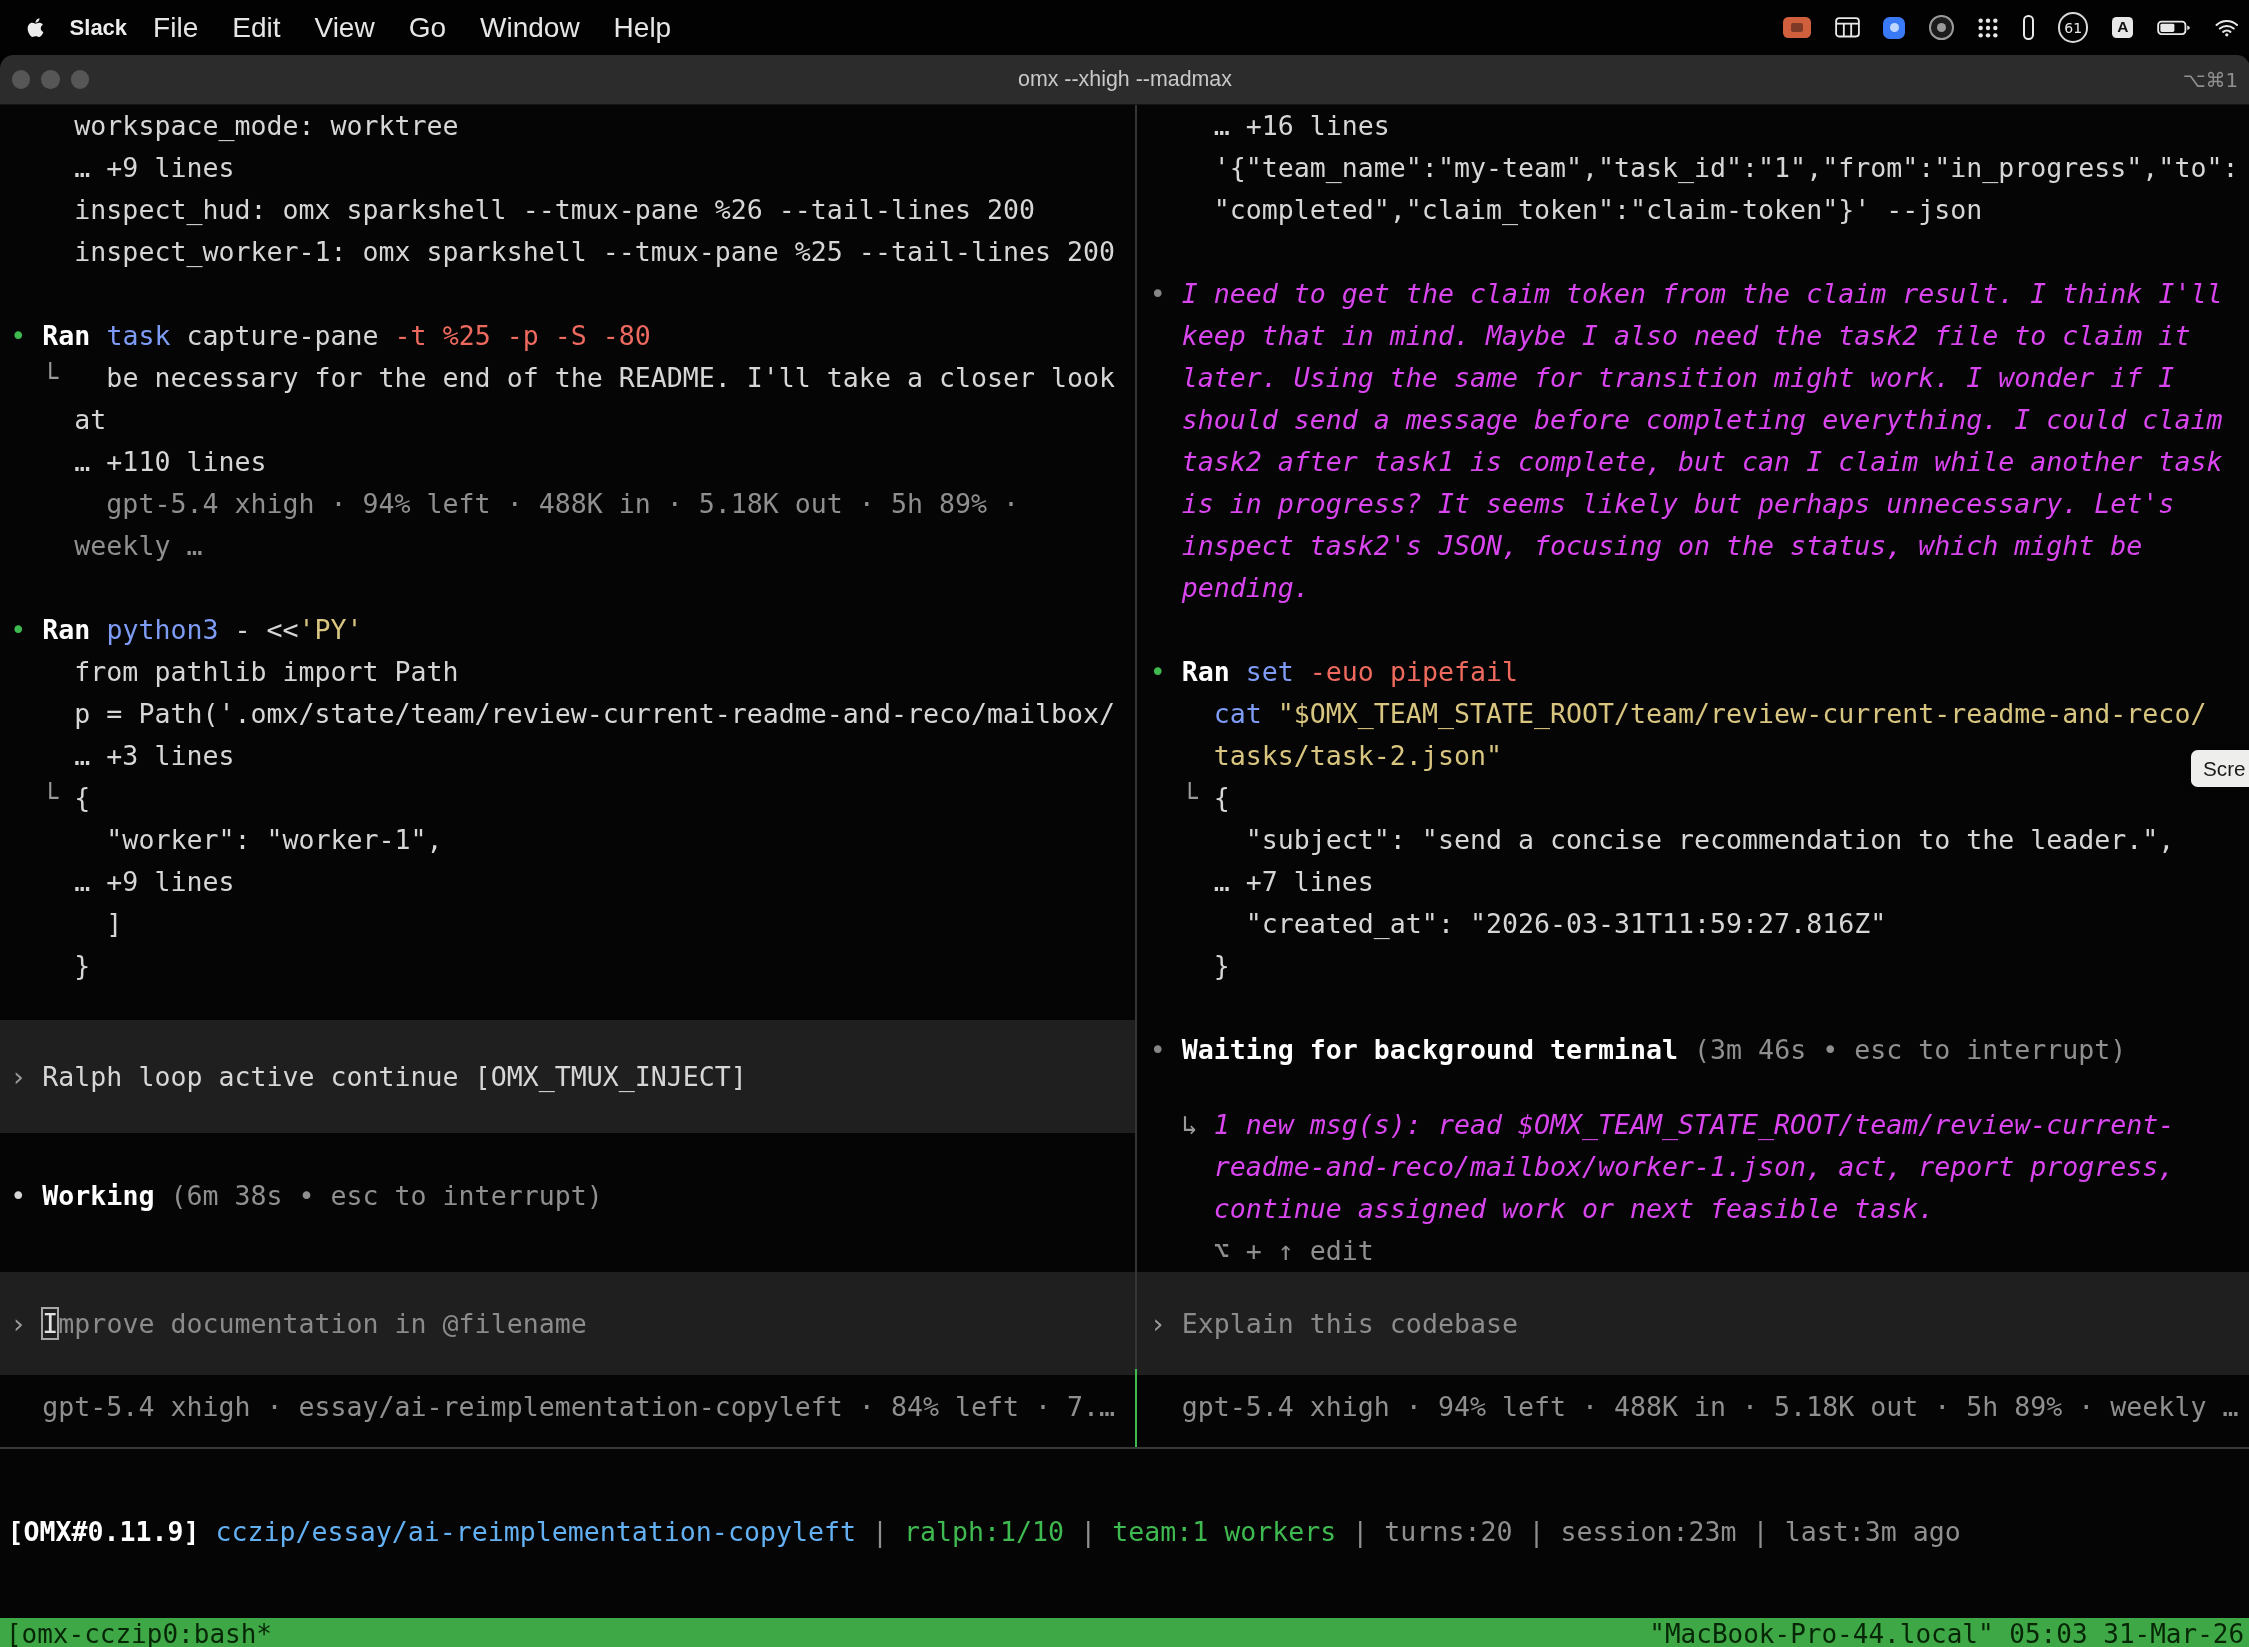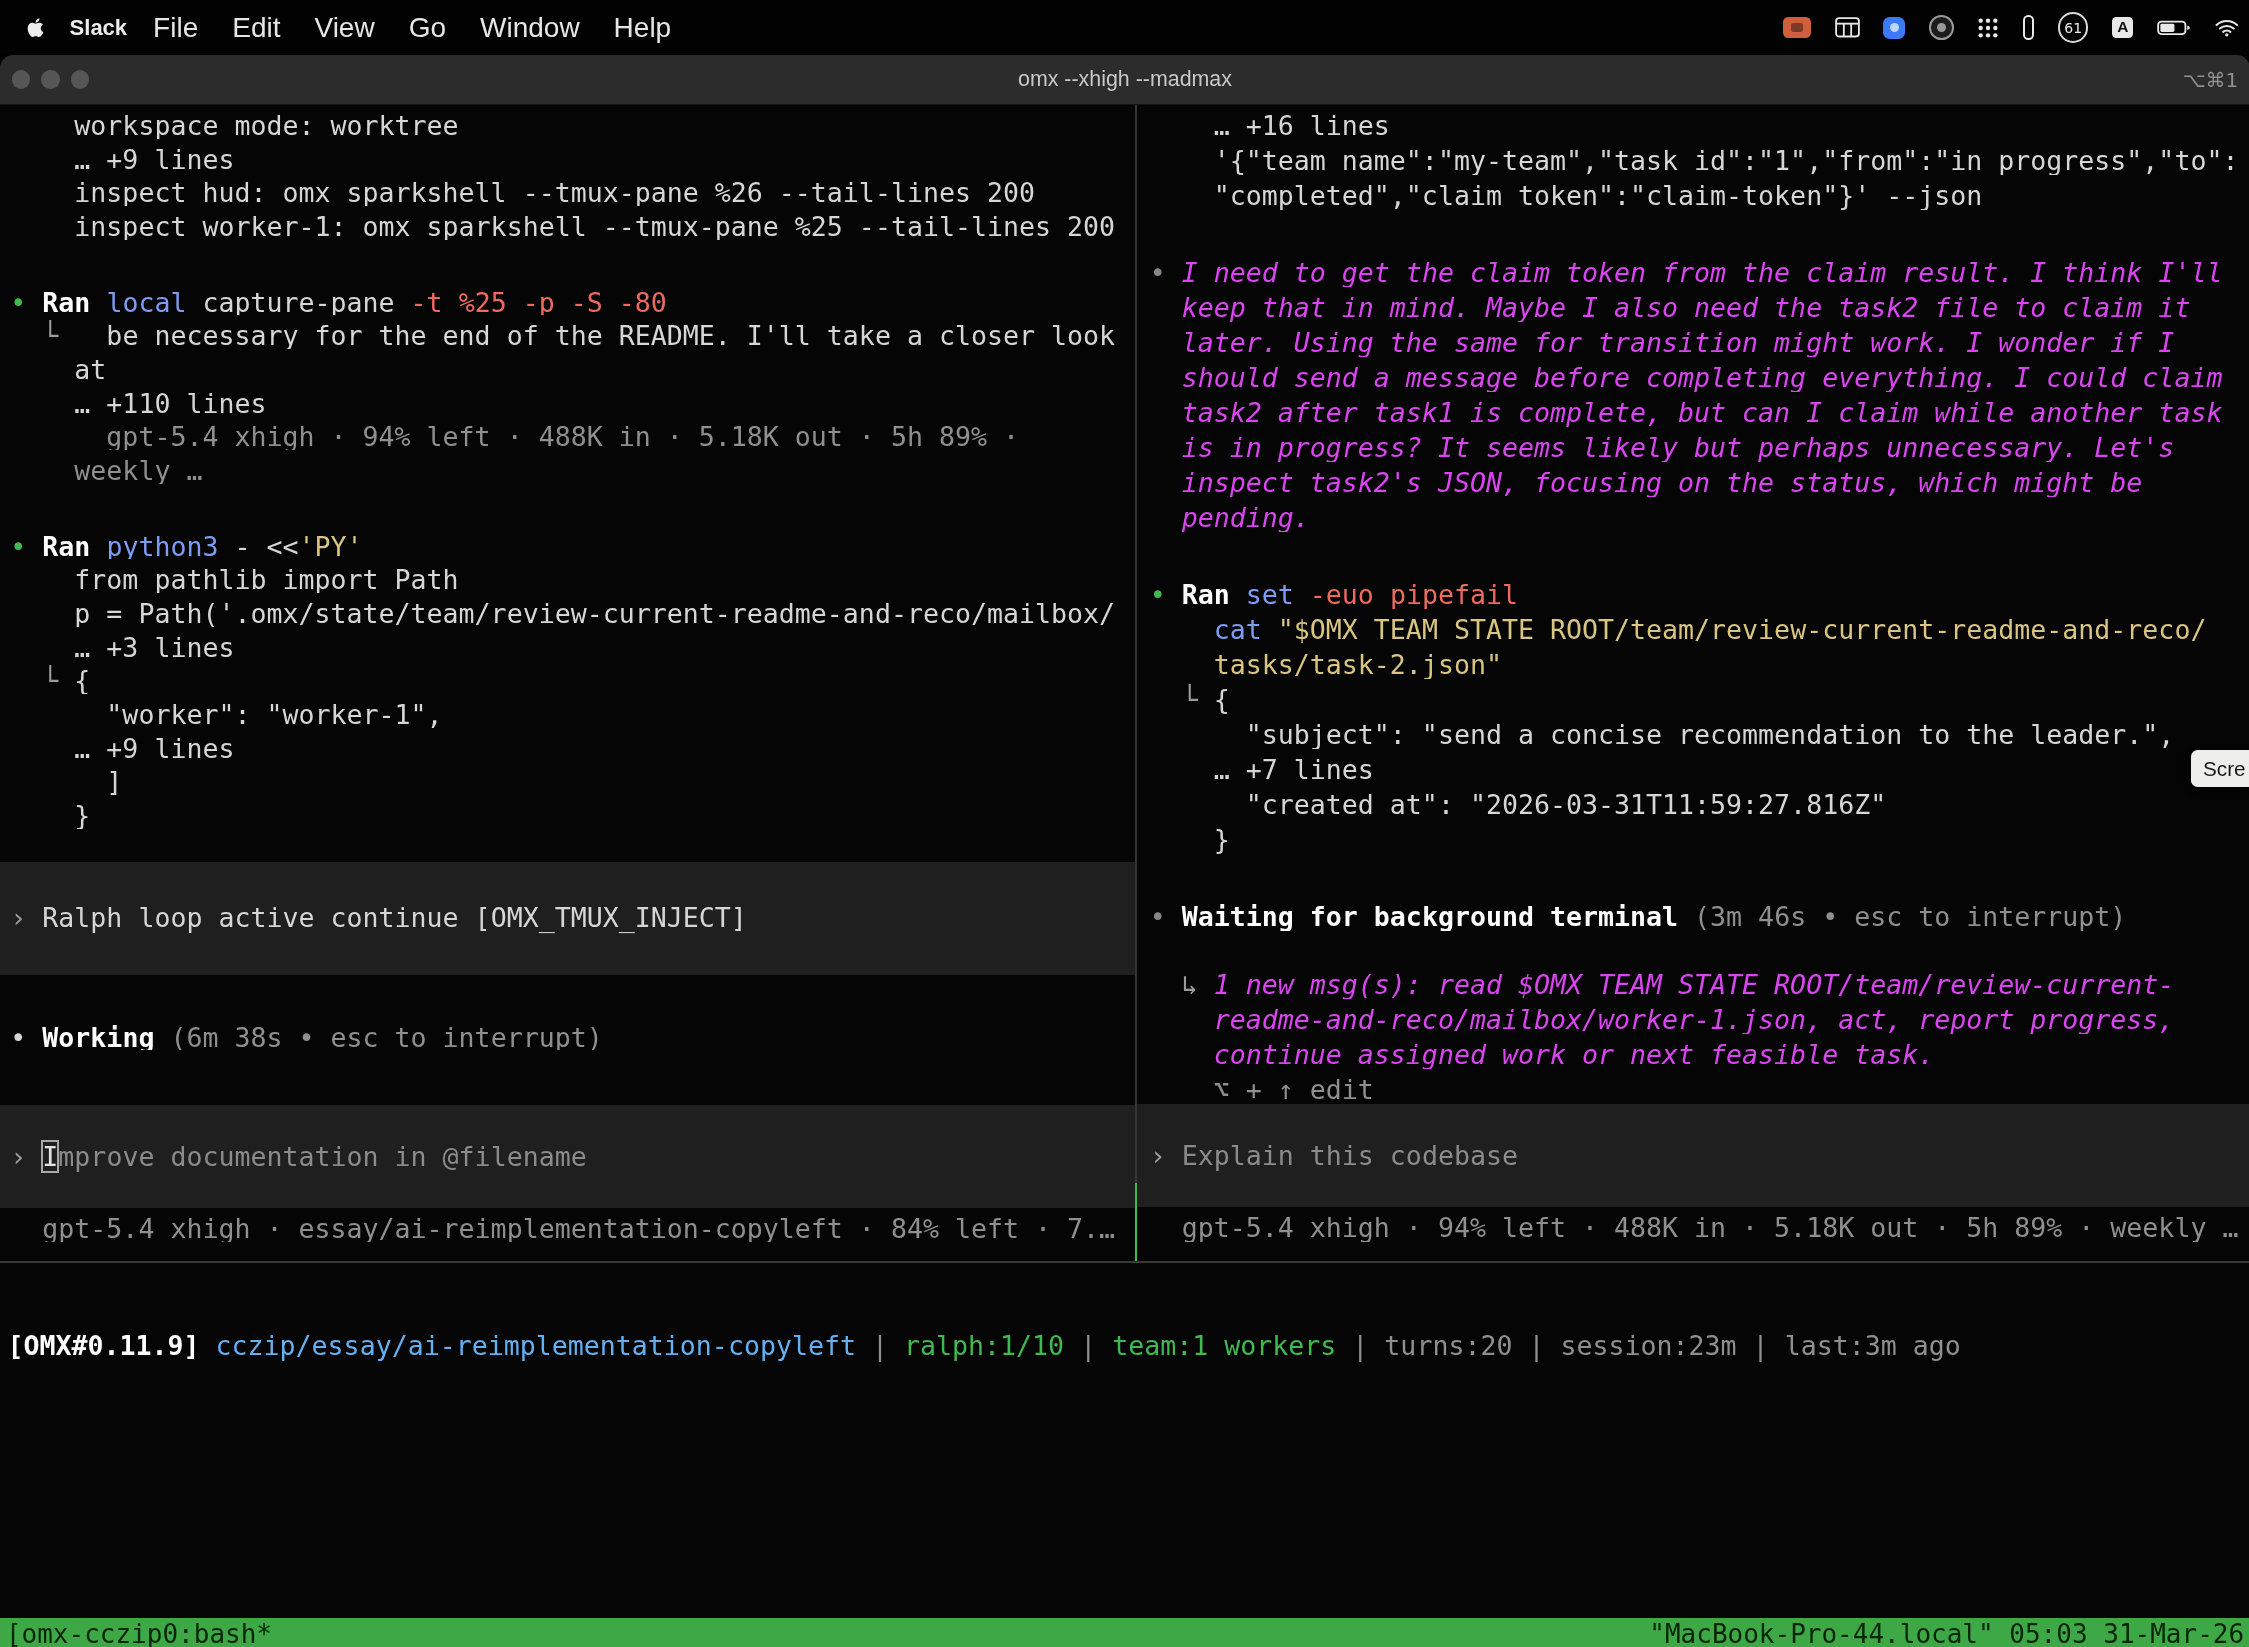--- a/index.html
+++ b/index.html
@@ -29,21 +29,21 @@
   
   .window{position:absolute;top:55px;left:0;right:0;bottom:0;background:#050505;border-radius:13.3px 13.3px 0 0;overflow:hidden;}
   .titlebar{height:49px;background:#2c2c2c;border-bottom:0.7px solid #151515;display:flex;align-items:center;position:relative;}
   .traffic{position:absolute;left:11.8px;display:flex;gap:11px;}
   .tl{width:18.5px;height:18.5px;border-radius:50%;background:#565656;}
   .wtitle{flex:1;text-align:center;color:#c9c9c9;font-size:21.4px;}
   .wshort{position:absolute;right:11.8px;color:#8f8f8f;font-size:20px;font-family:"DejaVu Sans",sans-serif;}
   
   .term{position:relative;height:1544px;background:#050505;
         font-family:"DejaVu Sans Mono","DejaVu Sans",monospace;font-size:26.6px;}
-  .panes{display:flex;height:1156px;}
+  .panes{display:flex;height:1342px;}
   .pane{display:flex;flex-direction:column;box-sizing:border-box;padding-bottom:19px;overflow:hidden;}
   .pane-left{width:1135px;}
   .pane-right{flex:1;}
   .pane-left .tline{padding-left:10.3px;}
   .pane-right .tline{padding-left:12.5px;}
   .tline{height:42px;line-height:42px;white-space:pre;overflow:hidden;color:var(--c-text,#d6d6d6);}
   .band{background:var(--c-band,#1f1f1f);display:flex;flex-direction:column;justify-content:center;flex-shrink:0;}
   .gapblock{flex-shrink:0;}
   .flexspacer{flex:1;}
   .vdivider{width:2.2px;background:#353535;position:relative;}
@@ -170,21 +170,21 @@
     </div>
 
     <div class="term">
       <div class="panes">
         <div class="pane pane-left" id="left-pane">
             <div class="tline"><span class="s-w">    workspace_mode: worktree</span></div>
             <div class="tline"><span class="s-w">    … +9 lines</span></div>
             <div class="tline"><span class="s-w">    inspect_hud: omx sparkshell --tmux-pane %26 --tail-lines 200</span></div>
             <div class="tline"><span class="s-w">    inspect_worker-1: omx sparkshell --tmux-pane %25 --tail-lines 200</span></div>
             <div class="gapblock" style="height: 42px;"></div>
-            <div class="tline"><span class="s-g">• </span><span class="s-b">Ran</span><span class="s-cmd"> local</span><span class="s-w"> capture-pane </span><span class="s-r">-t %25 -p -S -80</span></div>
+            <div class="tline"><span class="s-g">• </span><span class="s-b">Ran</span><span class="s-cmd"> task</span><span class="s-w"> capture-pane </span><span class="s-r">-t %25 -p -S -80</span></div>
             <div class="tline"><span class="s-tree">  └ </span><span class="s-w">  be necessary for the end of the README. I'll take a closer look</span></div>
             <div class="tline"><span class="s-w">    at</span></div>
             <div class="tline"><span class="s-w">    … +110 lines</span></div>
             <div class="tline"><span class="s-dim">      gpt-5.4 xhigh · 94% left · 488K in · 5.18K out · 5h 89% ·</span></div>
             <div class="tline"><span class="s-dim">    weekly …</span></div>
             <div class="gapblock" style="height: 42px;"></div>
             <div class="tline"><span class="s-g">• </span><span class="s-b">Ran</span><span class="s-cmd"> python3</span><span class="s-w"> - &lt;&lt;</span><span class="s-y">'PY'</span></div>
             <div class="tline"><span class="s-w">    from pathlib import Path</span></div>
             <div class="tline"><span class="s-w">    p = Path('.omx/state/team/review-current-readme-and-reco/mailbox/</span></div>
             <div class="tline"><span class="s-w">    … +3 lines</span></div>

